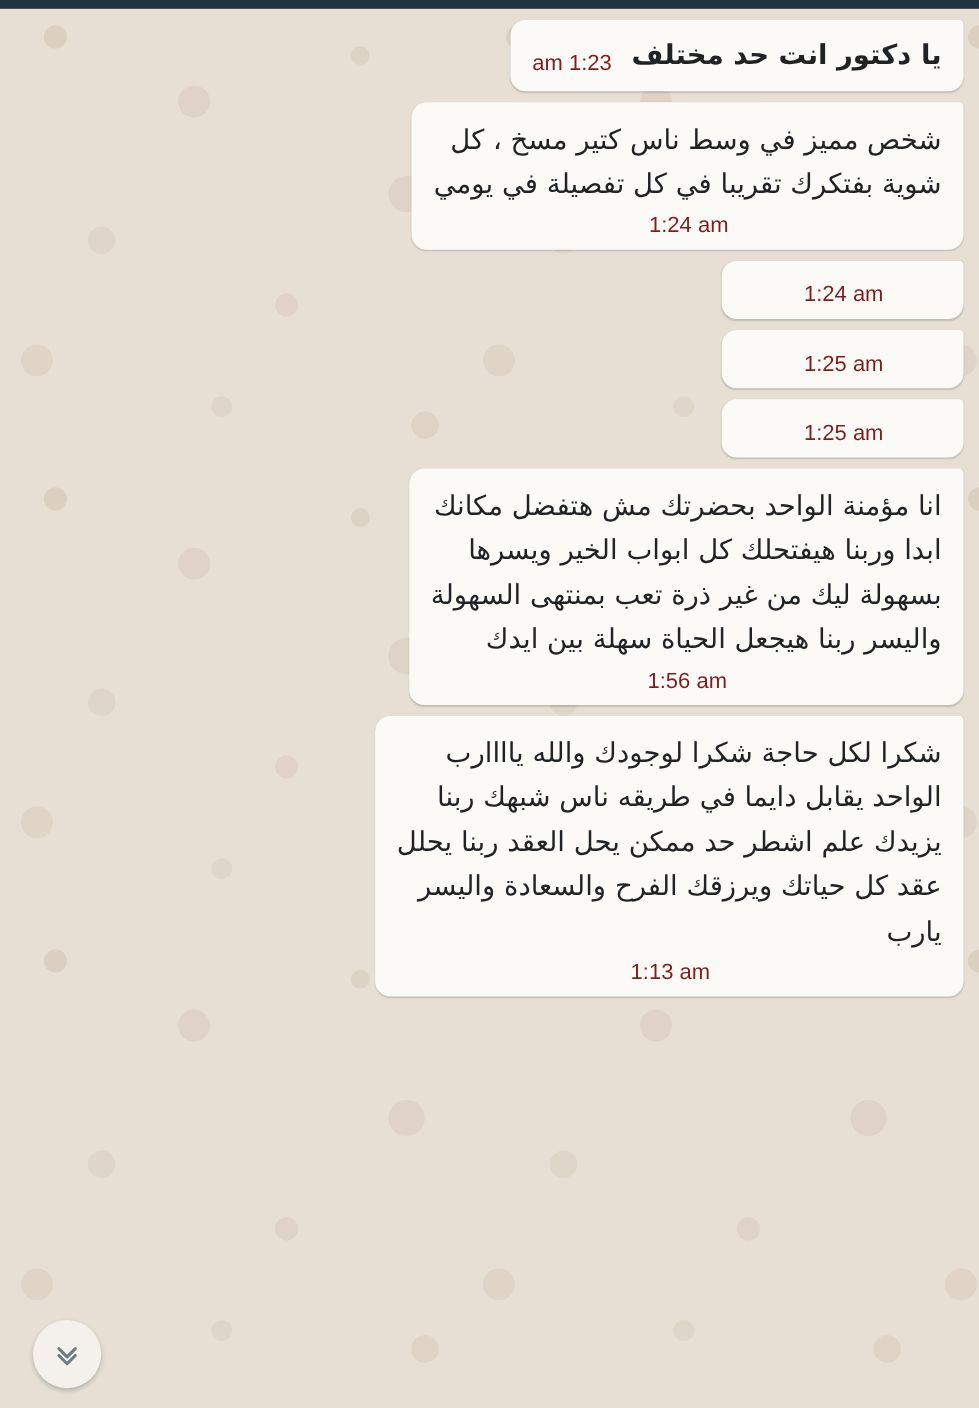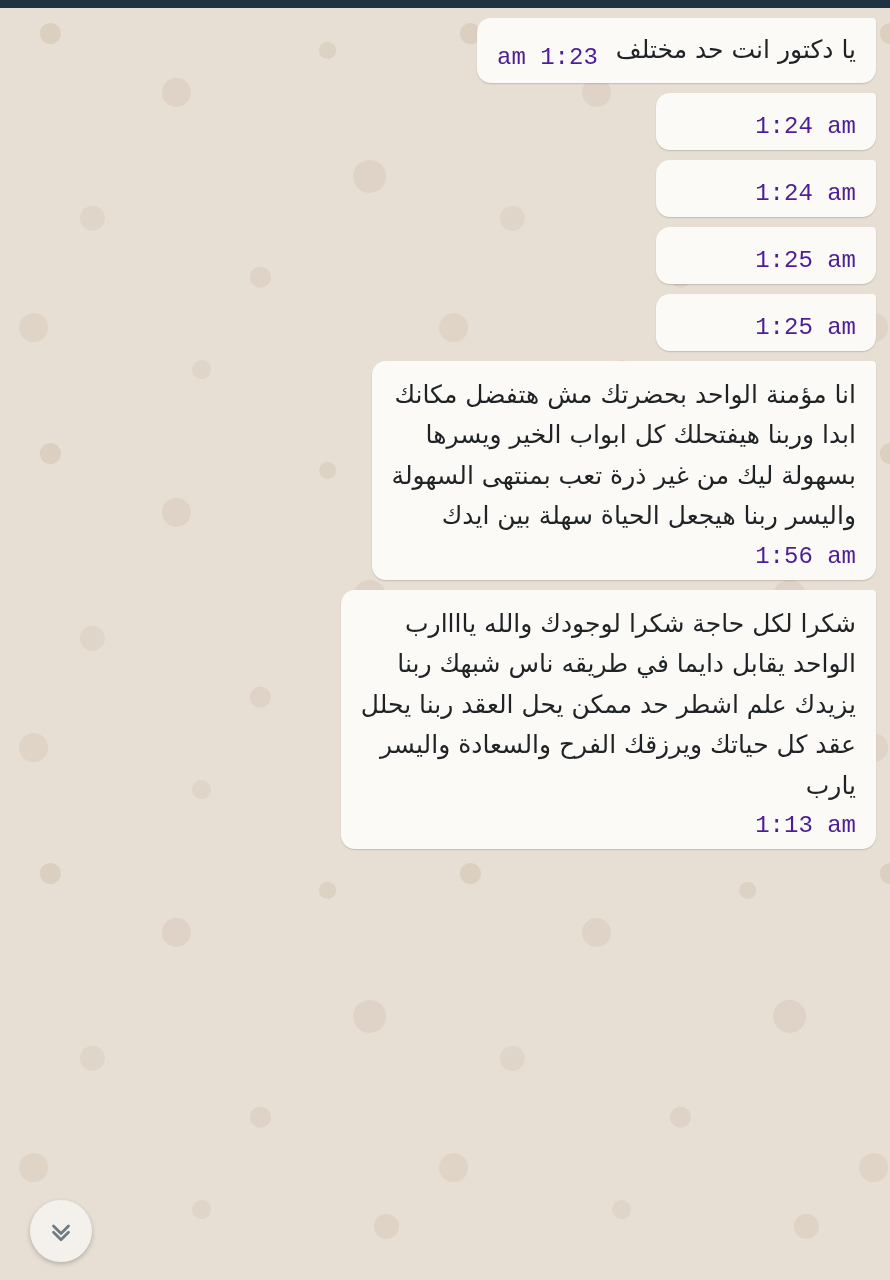--- a/index.html
+++ b/index.html
@@ -85,42 +85,43 @@
     line-height: 1.62;
     color: #1f2326;
     text-align: right;
     white-space: pre-wrap;
     word-wrap: break-word;
     font-family: "DejaVu Sans", "Liberation Sans", sans-serif;
   }
 
   .bubble-meta {
     display: flex;
-    justify-content: flex-end;
+    justify-content: center;
     direction: ltr;
     margin-top: 6px;
   }
 
   .bubble-time {
-    font-size: 24px;
-    color: #4c1d95;
-    font-family: Liberation Mono, monospace;
+    font-size: 20px;
+    color: #7f1d1d;
+    font-family: Liberation Sans, sans-serif;
     padding-left: 2px;
   }
 
   
   .bubble.inline-time {
     display: flex;
     align-items: baseline;
     flex-direction: row;
     gap: 18px;
     padding: 12px 20px 12px 18px;
   }
   .bubble.inline-time .bubble-text {
     flex: 1 1 auto;
+    font-weight: bold;
   }
   .bubble.inline-time .bubble-time {
     flex: 0 0 auto;
     position: relative;
     top: 6px;
   }
 
   .scroll-down-btn {
     position: absolute;
     left: 30px;
@@ -150,20 +151,22 @@
   <div class="scroll-area">
 
   <div class="msg-row">
         <div class="bubble inline-time first">
           <div class="bubble-text">يا دكتور انت حد مختلف</div>
           <div class="bubble-time">1:23 am</div>
         </div>
       </div>
       <div class="msg-row">
         <div class="bubble">
+          <div class="bubble-text">شخص مميز في وسط ناس كتير مسخ ، كل
+شوية بفتكرك تقريبا في كل تفصيلة في يومي</div>
           <div class="bubble-meta">
             <div class="bubble-time">1:24 am</div>
           </div>
         </div>
       </div>
       <div class="msg-row">
         <div class="bubble">
           <div class="bubble-meta">
             <div class="bubble-time">1:24 am</div>
           </div>

